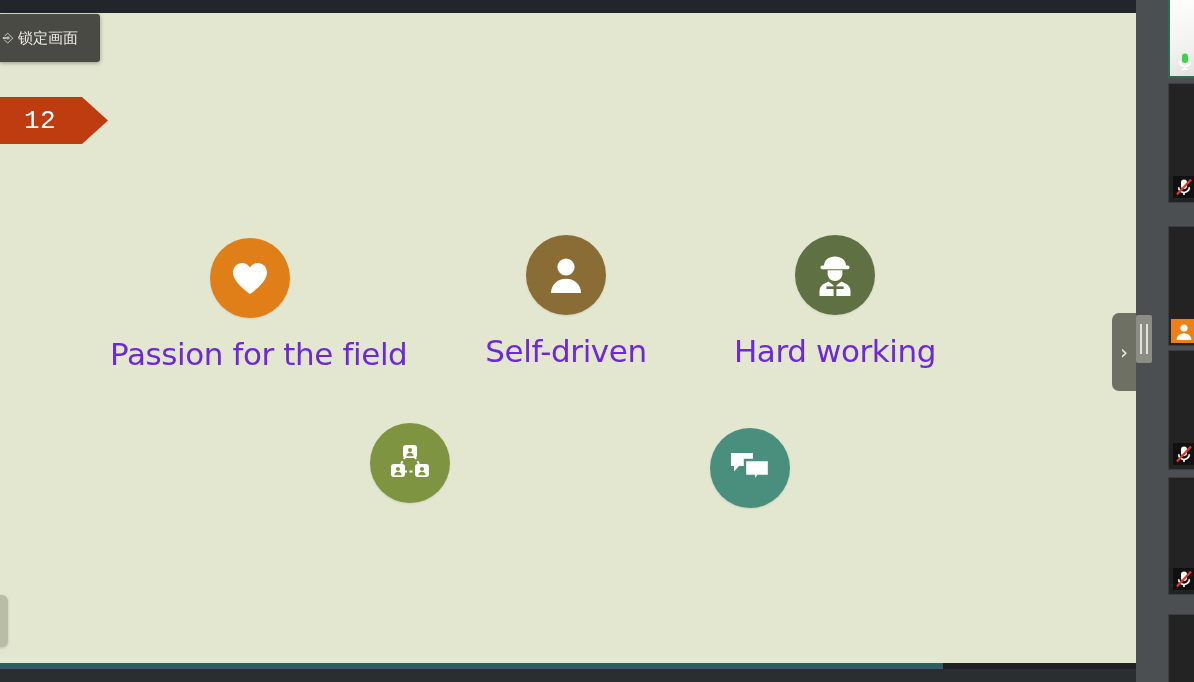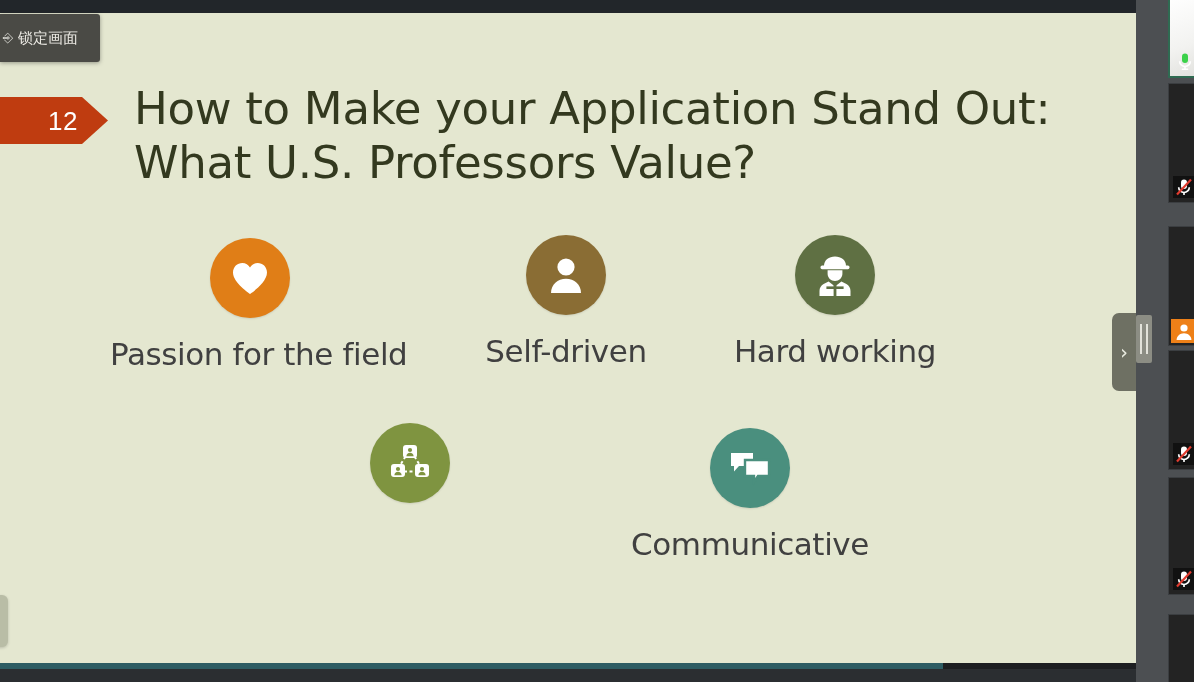--- a/index.html
+++ b/index.html
@@ -32,22 +32,22 @@
     position:absolute; left:0; top:84px;
     width:108px; height:47px;
     background:#bf3c10;
     color:#ffffff;
     display:flex; align-items:center;
     -webkit-clip-path:polygon(0 0, 82px 0, 108px 50%, 82px 100%, 0 100%);
     clip-path:polygon(0 0, 82px 0, 108px 50%, 82px 100%, 0 100%);
   }
   .badge-num {
     font-size:26px; line-height:1;
-    padding-left:48px;
-    font-family:Liberation Sans, sans-serif;
+    padding-left:24px;
+    font-family:Liberation Mono, monospace;
     letter-spacing:0.5px;
   }
 
   
   .title {
     position:absolute; left:134px; top:69px; width:900px;
     color:#33391f;
     font-size:45px;
     line-height:54px;
     font-weight:400;
@@ -60,21 +60,21 @@
   .grid { position:absolute; left:0; top:225px; width:1136px; }
   .cell { position:absolute; text-align:center; }
   .circle {
     width:80px; height:80px; border-radius:50%;
     margin:0 auto;
     display:flex; align-items:center; justify-content:center;
     box-shadow:0 1px 2px rgba(0,0,0,0.10);
   }
   .cap {
     margin-top:19px;
-    color:#404040;
+    color:#6d28d9;
     font-size:31px;
     line-height:34px;
     white-space:nowrap;
     font-family:"DejaVu Sans", sans-serif;
     letter-spacing:-0.4px;
   }
 
   .cell-0 { left:110px;  top:0;   width:280px; }
   .cell-1 { left:446px;  top:-3px;width:240px; }
   .cell-2 { left:715px;  top:-3px;width:240px; }
@@ -183,24 +183,20 @@
 
   <div class="topbar"></div>
   <div class="topbar-right"></div>
 
   <div class="stage">
 
     <div class="badge">
       <span class="badge-num">12</span>
     </div>
 
-    <div class="title">
-      <span class="title-line">How to Make your Application Stand Out:</span>
-      <span class="title-line">What U.S. Professors Value?</span>
-    </div>
 
     <div class="grid">
 
       <div class="cell cell-0">
         <div class="circle" style="background:#e07e17">
           <svg width="38" height="34" viewBox="0 0 38 34" aria-hidden="true">
             <path d="M19 33C19 33 2 22 2 11.6 2 5.8 6.4 2 11.3 2c3.4 0 6.1 1.9 7.7 4.6C20.6 3.9 23.3 2 26.7 2 31.6 2 36 5.8 36 11.6 36 22 19 33 19 33z" fill="#ffffff"></path>
           </svg>
         </div>
         <div class="cap">Passion for the field</div>
@@ -258,21 +254,20 @@
         </div>
       </div>
 
       <div class="cell cell-4">
         <div class="circle" style="background:#4a8f7e">
           <svg width="44" height="36" viewBox="0 0 44 36" aria-hidden="true">
             <path d="M3 3h22v13H11l-5 5.5V16H3z" fill="#ffffff"></path>
             <path d="M17 10h24v16H30l-4 6v-6h-9z" fill="#ffffff" stroke="#4a8f7e" stroke-width="2.4"></path>
           </svg>
         </div>
-        <div class="cap">Communicative</div>
       </div>
 
     </div>
 
     <div class="progress-track">
       <div class="progress-fill" style="width: 942.88px; background: rgb(46, 93, 99);"></div>
     </div>
 
     <div class="left-tab"></div>
 

